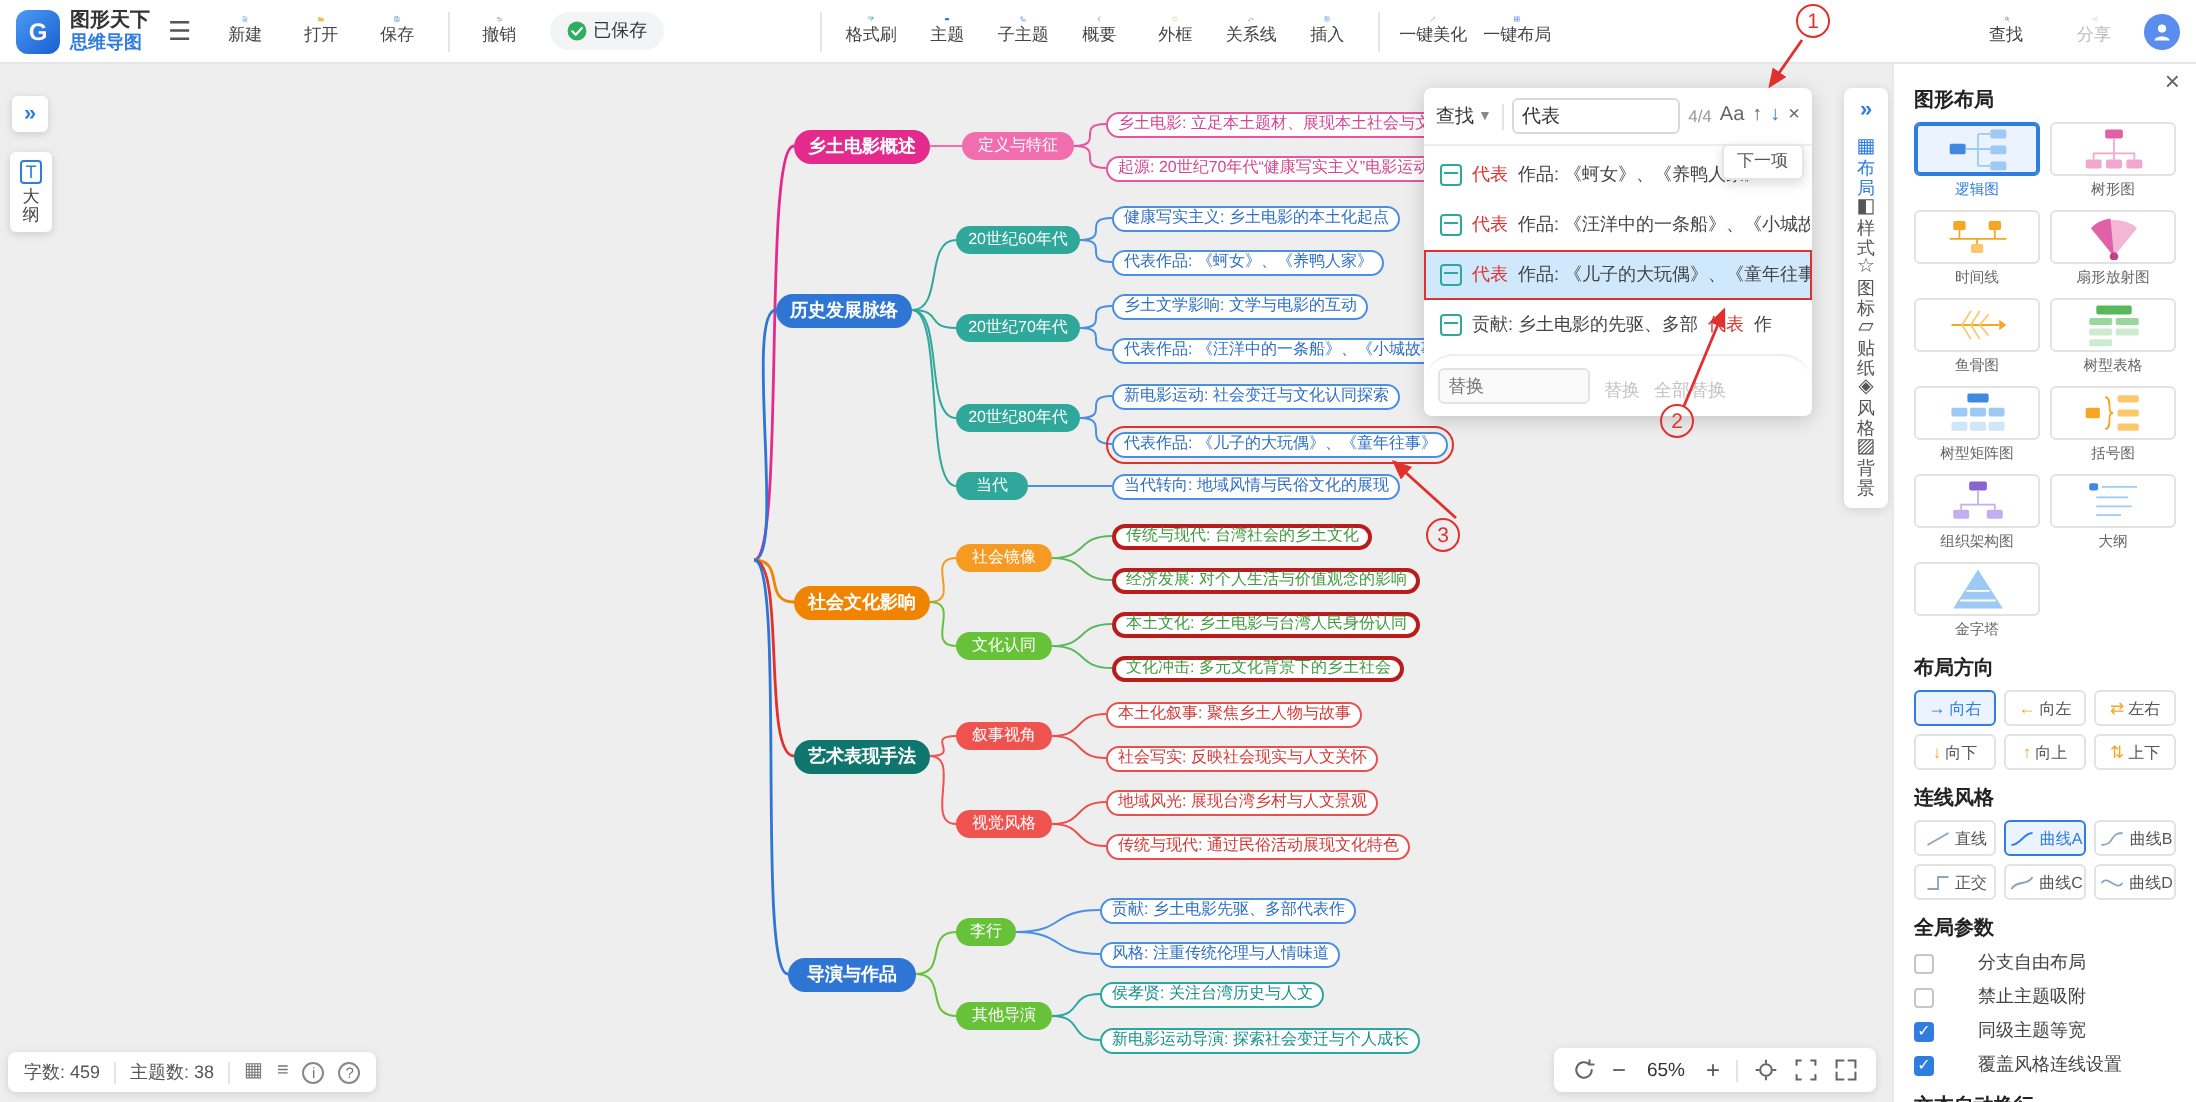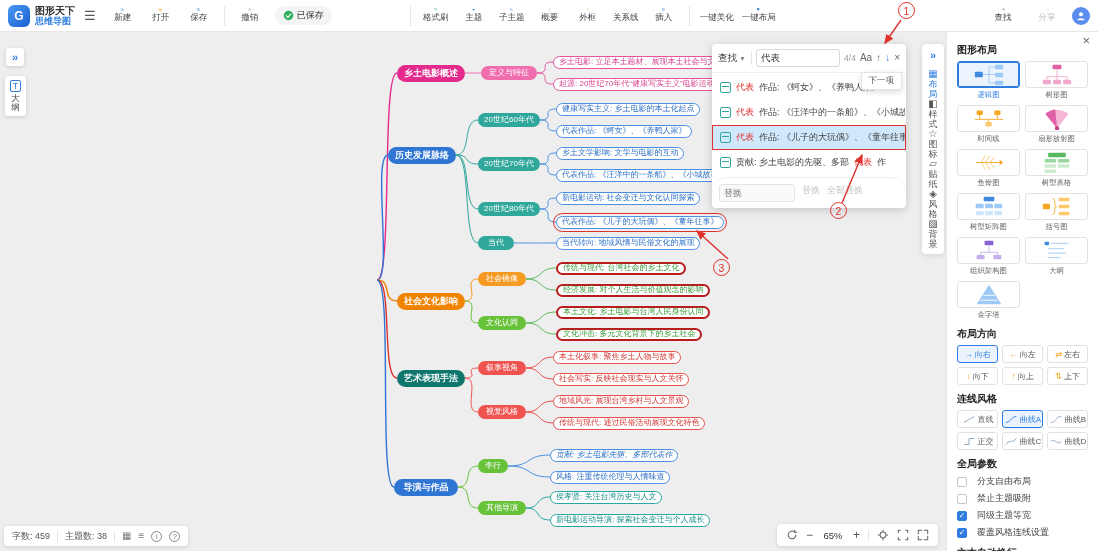--- a/index.html
+++ b/index.html
@@ -69,21 +69,21 @@
   .sbtn.active{color:#2f7de1;}
   .stip{position:absolute;right:4px;top:28px;background:#fff;border:1px solid #e5e5e5;border-radius:3px;padding:2px 7px;
         font-size:8.5px;color:#555;box-shadow:0 2px 6px rgba(0,0,0,.14);z-index:2;}
   #search-results{padding:2px 0;position:relative;}
   .sres{display:flex;align-items:center;gap:5px;padding:5px 7px;border:1px solid transparent;white-space:nowrap;overflow:hidden;
         cursor:pointer;color:#444;font-size:9px;}
   .sres.sel{background:#cfe8fc;border-color:#e0312e;}
   .hlred{color:#e0312e;}
   .res-icon{width:9px;height:9px;border:1px solid #2fa79b;border-radius:2px;position:relative;flex:none;}
   .res-icon::after{content:'';position:absolute;left:1px;top:3px;right:1px;height:1px;background:#2fa79b;}
-  .srep{display:flex;align-items:flex-start;gap:7px;padding:6px 7px;border-top:1px solid #eee;border-radius:15px;}
+  .srep{display:flex;align-items:flex-end;gap:7px;padding:6px 7px;border-top:1px solid #eee;border-radius:15px;}
   .rinput{width:66px;height:16px;border:1px solid #e3e3e3;border-radius:3px;background:#fafafa;font-size:9px;padding:0 4px;color:#999;outline:none;}
   .rbtn{color:#c4c4c4;font-size:9px;cursor:default;}
   
   #strip{position:absolute;right:154px;top:44px;width:22px;background:#fff;border-radius:4px;box-shadow:0 1px 6px rgba(0,0,0,.12);
          z-index:5;display:flex;flex-direction:column;align-items:center;padding:5px 0;gap:8px;}
   .strip-collapse{color:#2f7de1;font-weight:bold;font-size:11px;cursor:pointer;}
   .vtab{display:flex;flex-direction:column;align-items:center;gap:1px;color:#555;cursor:pointer;}
   .vtab.active{color:#2f7de1;}
   .vtab .si{font-size:10px;line-height:10px;}
   .vtab .sl{font-size:9px;line-height:9.5px;text-align:center;}
@@ -100,21 +100,21 @@
   .litem.sel .lthumb{border-color:#2f7de1;background:#eaf3fe;box-shadow:0 0 0 1px #2f7de1 inset;}
   .litem.sel .ll{color:#2f7de1;}
   .bgrid{display:grid;grid-template-columns:repeat(3,1fr);gap:4px;}
   .bbtn{display:flex;align-items:center;justify-content:center;gap:2px;height:16px;border:1px solid #e2e2e2;border-radius:3px;
         font-size:8px;color:#555;cursor:pointer;white-space:nowrap;background:#fff;}
   .bbtn .bi{font-size:8.5px;color:#f5a623;line-height:1;}
   .bbtn svg{width:14px;height:9px;color:#8aa5c0;}
   .bbtn.sel{border-color:#2f7de1;background:#eaf3fe;color:#2f7de1;}
   .bbtn.sel .bi{color:#2f7de1;}
   .bbtn.sel svg{color:#2f7de1;}
-  .chk{display:flex;align-items:center;gap:10px;margin:4px 0;font-size:9px;color:#444;cursor:pointer;}
+  .chk{display:flex;align-items:center;gap:22px;margin:4px 0;font-size:9px;color:#444;cursor:pointer;}
   .cb{width:10px;height:10px;border:1px solid #c6c6c6;border-radius:2px;background:#fff;display:flex;align-items:center;
       justify-content:center;font-size:8px;color:#fff;box-sizing:border-box;flex:none;}
   .cb.on{background:#2f7de1;border-color:#2f7de1;}
   
   #status{position:absolute;left:4px;bottom:5px;height:20px;background:#fff;border-radius:4px;box-shadow:0 1px 4px rgba(0,0,0,.12);
           display:flex;align-items:center;gap:7px;padding:0 8px;font-size:9px;color:#555;z-index:4;}
   .vdiv{width:1px;height:11px;background:#e3e3e3;}
   .gi{font-size:10px;color:#777;cursor:pointer;line-height:1;}
   .ci{width:11px;height:11px;border:1px solid #888;border-radius:50%;display:flex;align-items:center;justify-content:center;
       font-size:7.5px;color:#777;cursor:pointer;box-sizing:border-box;}
@@ -337,21 +337,21 @@
     <div class="mnode leaf-green" style="left: 556px; top: 327.5px; height: 13px;">文化冲击: 多元文化背景下的乡土社会</div>
     <div class="mnode branch-red" style="left: 397px; top: 369.5px; height: 17px; width: 68px;">艺术表现手法</div>
     <div class="mnode pill-red" style="left: 478px; top: 361px; height: 14px; width: 48px;">叙事视角</div>
     <div class="mnode leaf-red" style="left: 553px; top: 350.5px; height: 13px;">本土化叙事: 聚焦乡土人物与故事</div>
     <div class="mnode leaf-red" style="left: 553px; top: 372.5px; height: 13px;">社会写实: 反映社会现实与人文关怀</div>
     <div class="mnode pill-red" style="left: 478px; top: 405px; height: 14px; width: 48px;">视觉风格</div>
     <div class="mnode leaf-red" style="left: 553px; top: 394.5px; height: 13px;">地域风光: 展现台湾乡村与人文景观</div>
     <div class="mnode leaf-red" style="left: 553px; top: 416.5px; height: 13px;">传统与现代: 通过民俗活动展现文化特色</div>
     <div class="mnode branch-blue" style="left: 394px; top: 478.5px; height: 17px; width: 64px;">导演与作品</div>
     <div class="mnode pill-green" style="left: 478px; top: 459px; height: 14px; width: 30px;">李行</div>
-    <div class="mnode leaf-blue" style="left: 550px; top: 448.5px; height: 13px; font-style: italic;">贡献: 乡土电影先驱、多部代表作</div>
+    <div class="mnode leaf-blue" style="left: 550px; top: 448.5px; height: 13px;">贡献: 乡土电影先驱、多部代表作</div>
     <div class="mnode leaf-blue" style="left: 550px; top: 470.5px; height: 13px;">风格: 注重传统伦理与人情味道</div>
     <div class="mnode pill-green" style="left: 478px; top: 501px; height: 14px; width: 48px;">其他导演</div>
     <div class="mnode leaf-teal" style="left: 550px; top: 490.5px; height: 13px;">侯孝贤: 关注台湾历史与人文</div>
     <div class="mnode leaf-teal" style="left: 550px; top: 513.5px; height: 13px;">新电影运动导演: 探索社会变迁与个人成长</div>
   </div>
 
 <div id="expand-btn">»</div>
 <div id="outline-btn">
   <span class="oicon">T</span>
   <span class="olbl">大纲</span>

